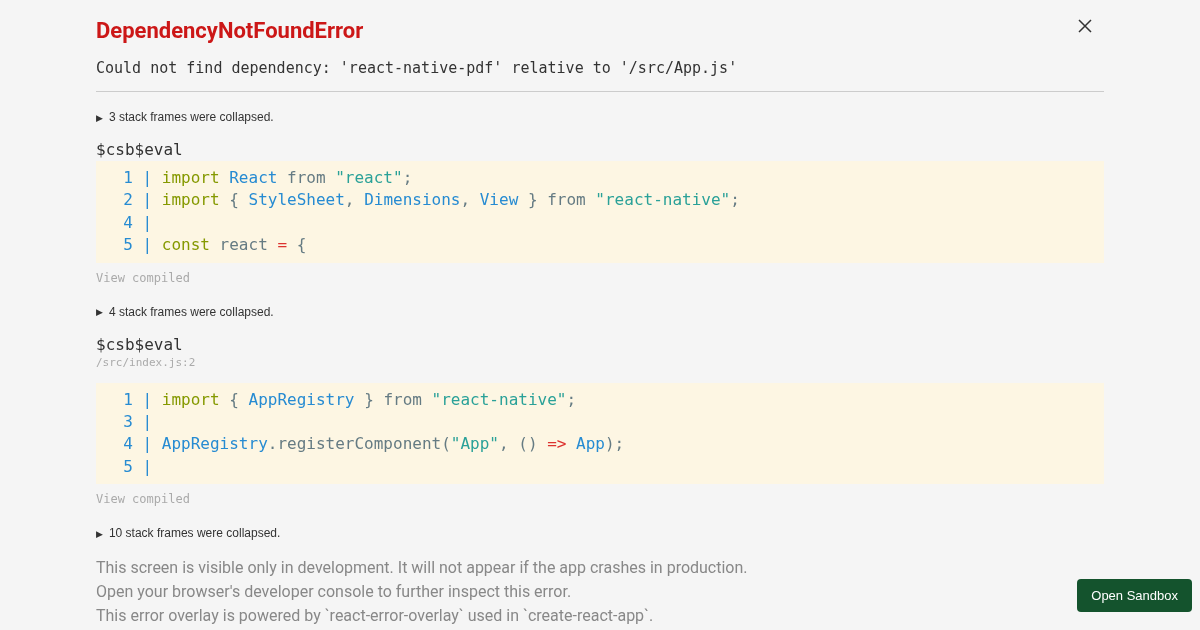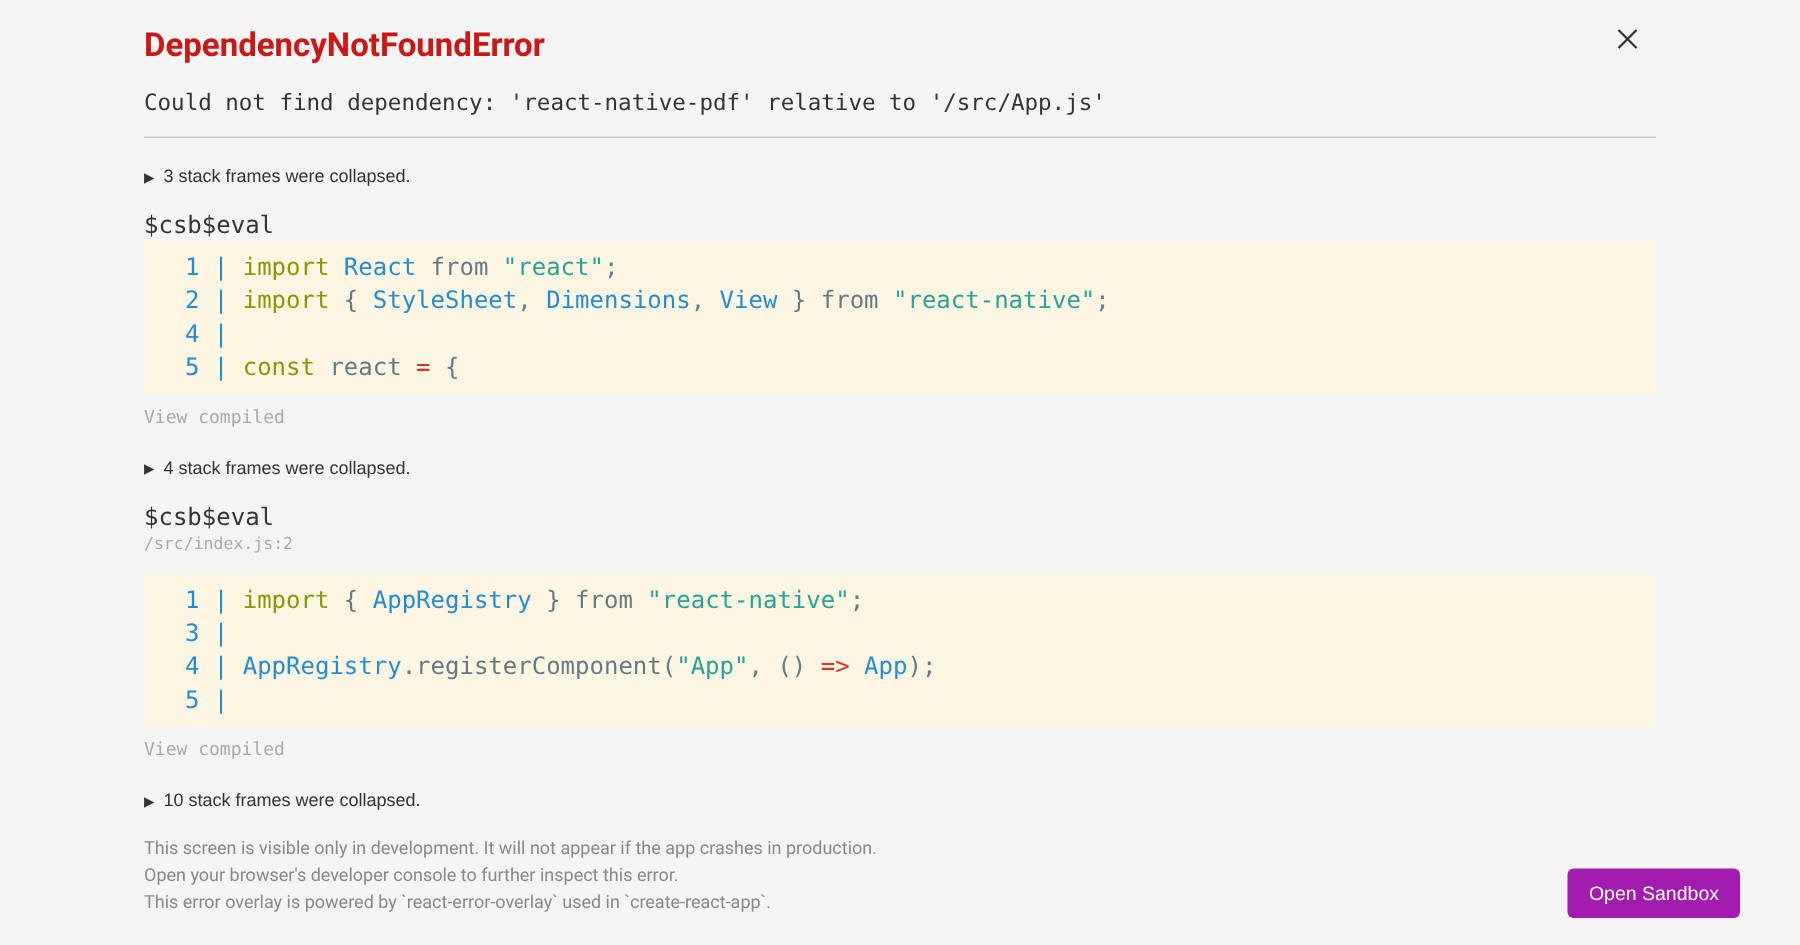--- a/index.html
+++ b/index.html
@@ -89,30 +89,30 @@
     .plain { color: #657b83; }
     .op { color: #dc322f; }
     .view-compiled {
       font-family: "Menlo", "Consolas", monospace;
       font-size: 12px;
       color: #aaa;
       margin-bottom: 20px;
       cursor: pointer;
     }
     .footer-text {
-      font-size: 12px;
+      font-size: 16px;
       color: #888;
       line-height: 1.5;
       margin-top: 8px;
     }
     .open-sandbox {
       position: absolute;
       bottom: 18px;
-      right: 40px;
-      background: #a21caf;
+      right: 8px;
+      background: #14532d;
       color: #fff;
       border: none;
       border-radius: 4px;
       padding: 9px 14px;
       font-size: 13px;
       cursor: pointer;
     }
   </style>
 </head>
 <body>

